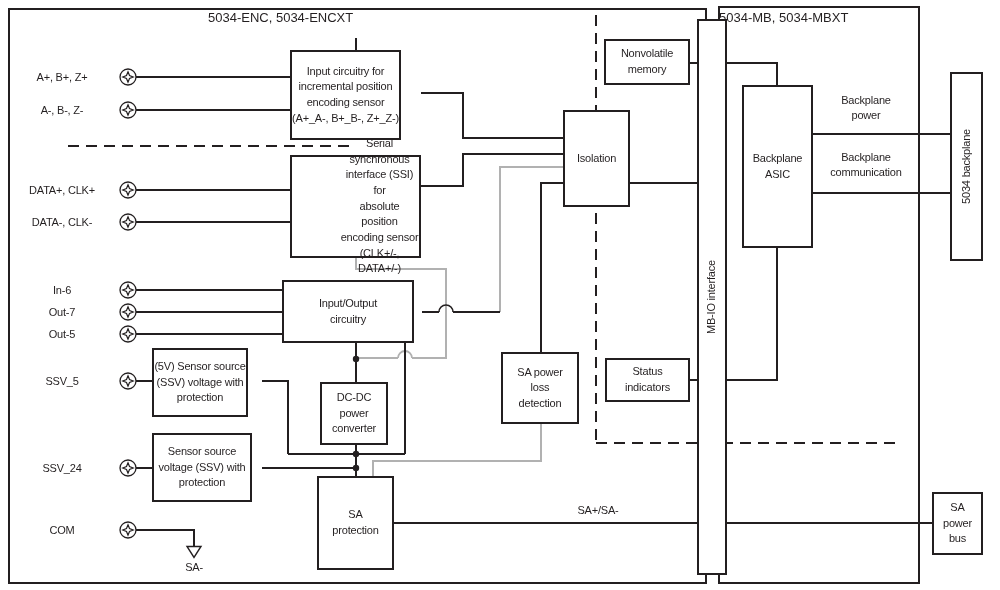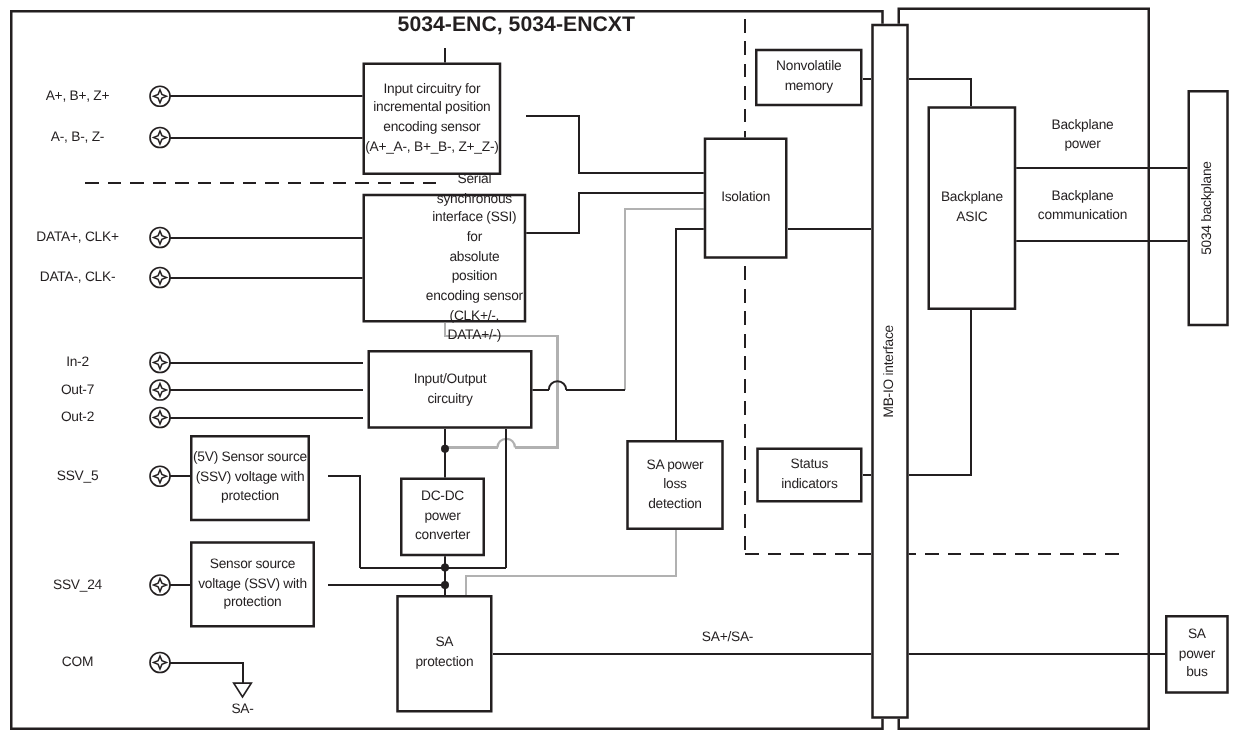--- a/index.html
+++ b/index.html
@@ -9,21 +9,21 @@
     letter-spacing:-0.2px;
   }
   .canvas svg.wires{position:absolute;left:0;top:0;}
   .outer{position:absolute;border:2px solid #231f20;box-sizing:border-box;background:transparent;}
   .blk{
     position:absolute;border:2px solid #231f20;background:#ffffff;box-sizing:border-box;
     display:flex;align-items:center;justify-content:center;text-align:center;
   }
   .blk span{white-space:pre-line;font-size:11px;line-height:1.42;display:block;}
   .vert span{writing-mode:vertical-rl;transform:rotate(180deg);white-space:nowrap;}
-  .title{position:absolute;font-weight:bold;font-size:17px;text-align:right;letter-spacing:0;}
+  .title{position:absolute;font-weight:normal;font-size:13px;text-align:left;letter-spacing:0;}
   .tlabel{position:absolute;left:7px;width:110px;height:16px;line-height:16px;
     text-align:center;font-size:11px;}
   .flabel{position:absolute;text-align:center;font-size:11px;line-height:1.4;white-space:pre-line;}
 </style>
 </head>
 <body>
 
 <div class="canvas">
 
   <svg class="wires" width="1000" height="590" viewBox="0 0 1000 590">
@@ -101,37 +101,38 @@
       <use href="#screw-term" transform="translate(128,381)"></use>
       <use href="#screw-term" transform="translate(128,468)"></use>
       <use href="#screw-term" transform="translate(128,530)"></use>
     </g>
   </svg>
 
   <div class="outer" style="left:8px;top:8px;width:699px;height:576px;"></div>
   <div class="outer" style="left:718px;top:6px;width:202px;height:578px;"></div>
 
   <div class="title" style="left:208px;top:10px;width:300px;">5034-ENC, 5034-ENCXT</div>
+  <div class="title" style="left:719px;top:10px;width:200px;">5034-MB, 5034-MBXT</div>
 
   <div class="blk" style="left:290px;top:50px;width:111px;height:90px;">
     <span>Input circuitry for
 incremental position
 encoding sensor
 (A+_A-, B+_B-, Z+_Z-)</span>
     </div>
 
   <div class="blk" style="left:290px;top:155px;width:131px;height:103px;padding-left:48px;">
     <span>Serial synchronous
 interface (SSI) for
 absolute position
 encoding sensor
 (CLK+/-, DATA+/-)</span>
     </div>
 
-  <div class="blk" style="left:294px;top:280px;width:132px;height:63px;">
+  <div class="blk" style="left:282px;top:280px;width:132px;height:63px;">
     <span>Input/Output
 circuitry</span>
     </div>
 
   <div class="blk" style="left:152px;top:348px;width:96px;height:69px;">
     <span>(5V) Sensor source
 (SSV) voltage with
 protection</span>
     </div>
 
@@ -188,27 +189,27 @@
   <div class="blk" style="left:932px;top:492px;width:51px;height:63px;">
     <span>SA
 power
 bus</span>
     </div>
 
   <div class="tlabel" style="top:69px;">A+, B+, Z+</div>
   <div class="tlabel" style="top:102px;">A-, B-, Z-</div>
   <div class="tlabel" style="top:182px;">DATA+, CLK+</div>
   <div class="tlabel" style="top:214px;">DATA-, CLK-</div>
-  <div class="tlabel" style="top:282px;">In-2</div>
+  <div class="tlabel" style="top:282px;">In-6</div>
   <div class="tlabel" style="top:304px;">Out-7</div>
-  <div class="tlabel" style="top:326px;">Out-2</div>
+  <div class="tlabel" style="top:326px;">Out-5</div>
   <div class="tlabel" style="top:373px;">SSV_5</div>
   <div class="tlabel" style="top:460px;">SSV_24</div>
   <div class="tlabel" style="top:522px;">COM</div>
 
   <div class="flabel" style="left:806px;top:93px;width:120px;">Backplane
 power</div>
   <div class="flabel" style="left:802px;top:150px;width:128px;">Backplane
 communication</div>
-  <div class="flabel" style="left:532px;top:503px;width:100px;">SA+/SA-</div>
+  <div class="flabel" style="left:548px;top:503px;width:100px;">SA+/SA-</div>
   <div class="flabel" style="left:164px;top:560px;width:60px;">SA-</div>
 
 </div>
 
 </body></html>

